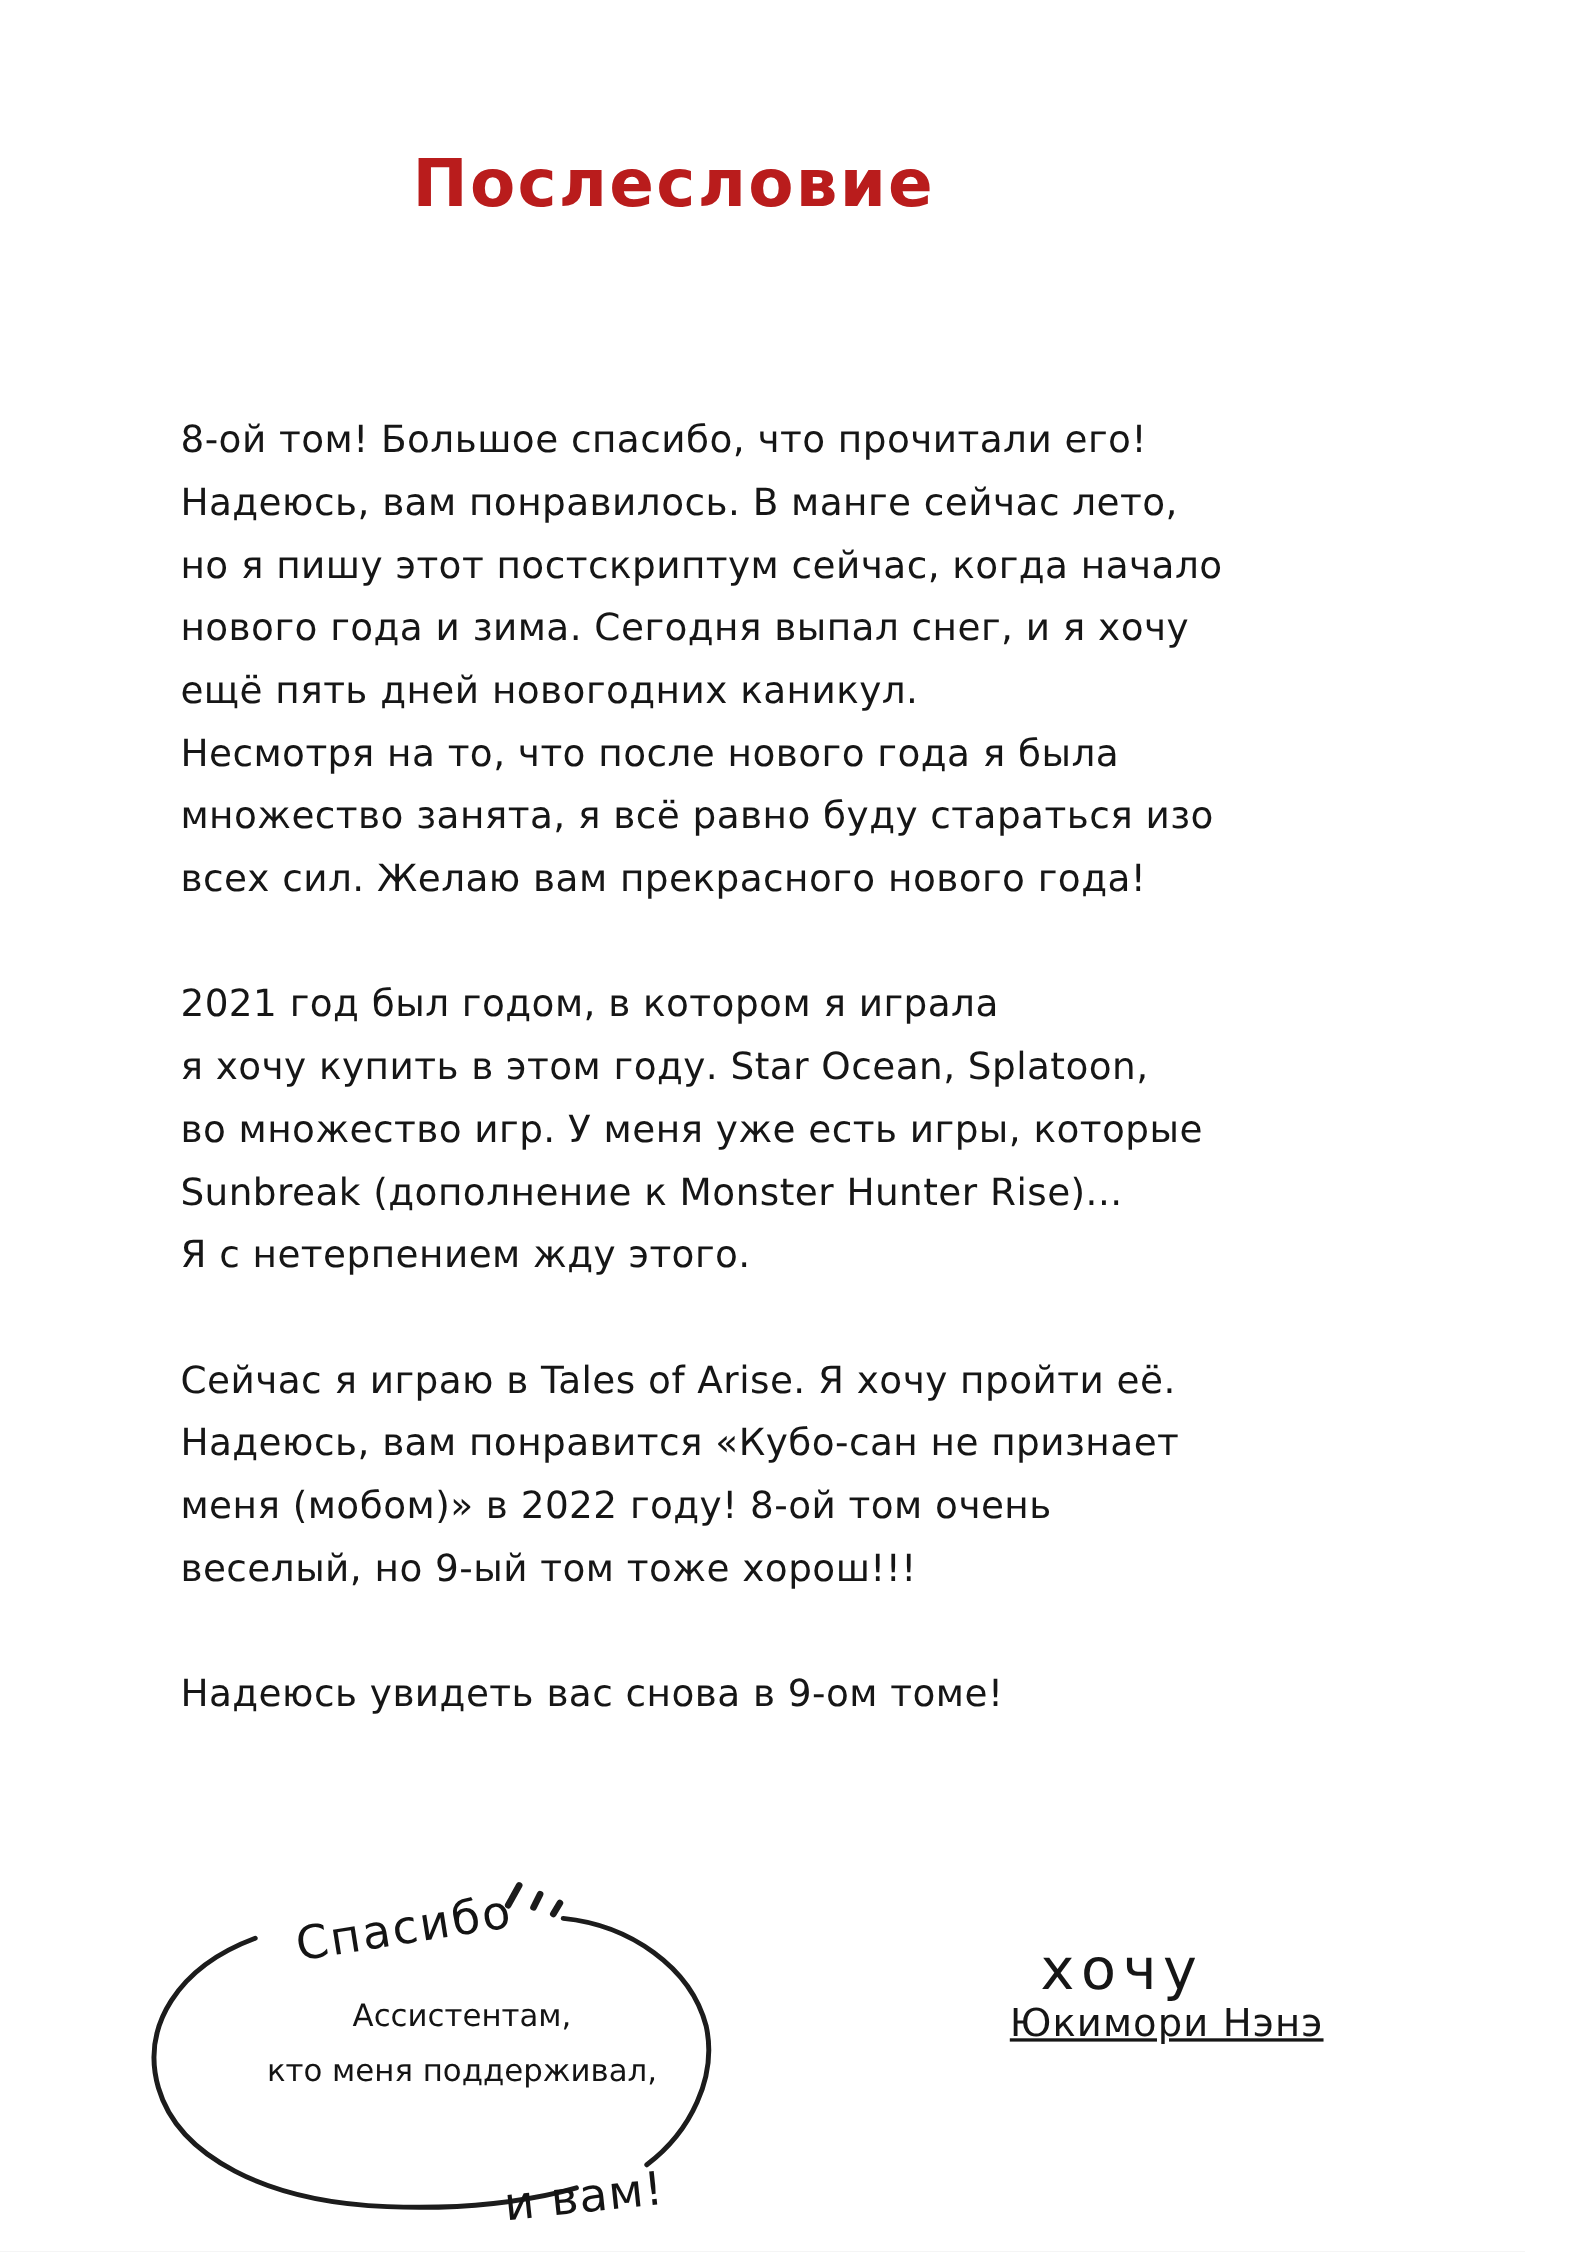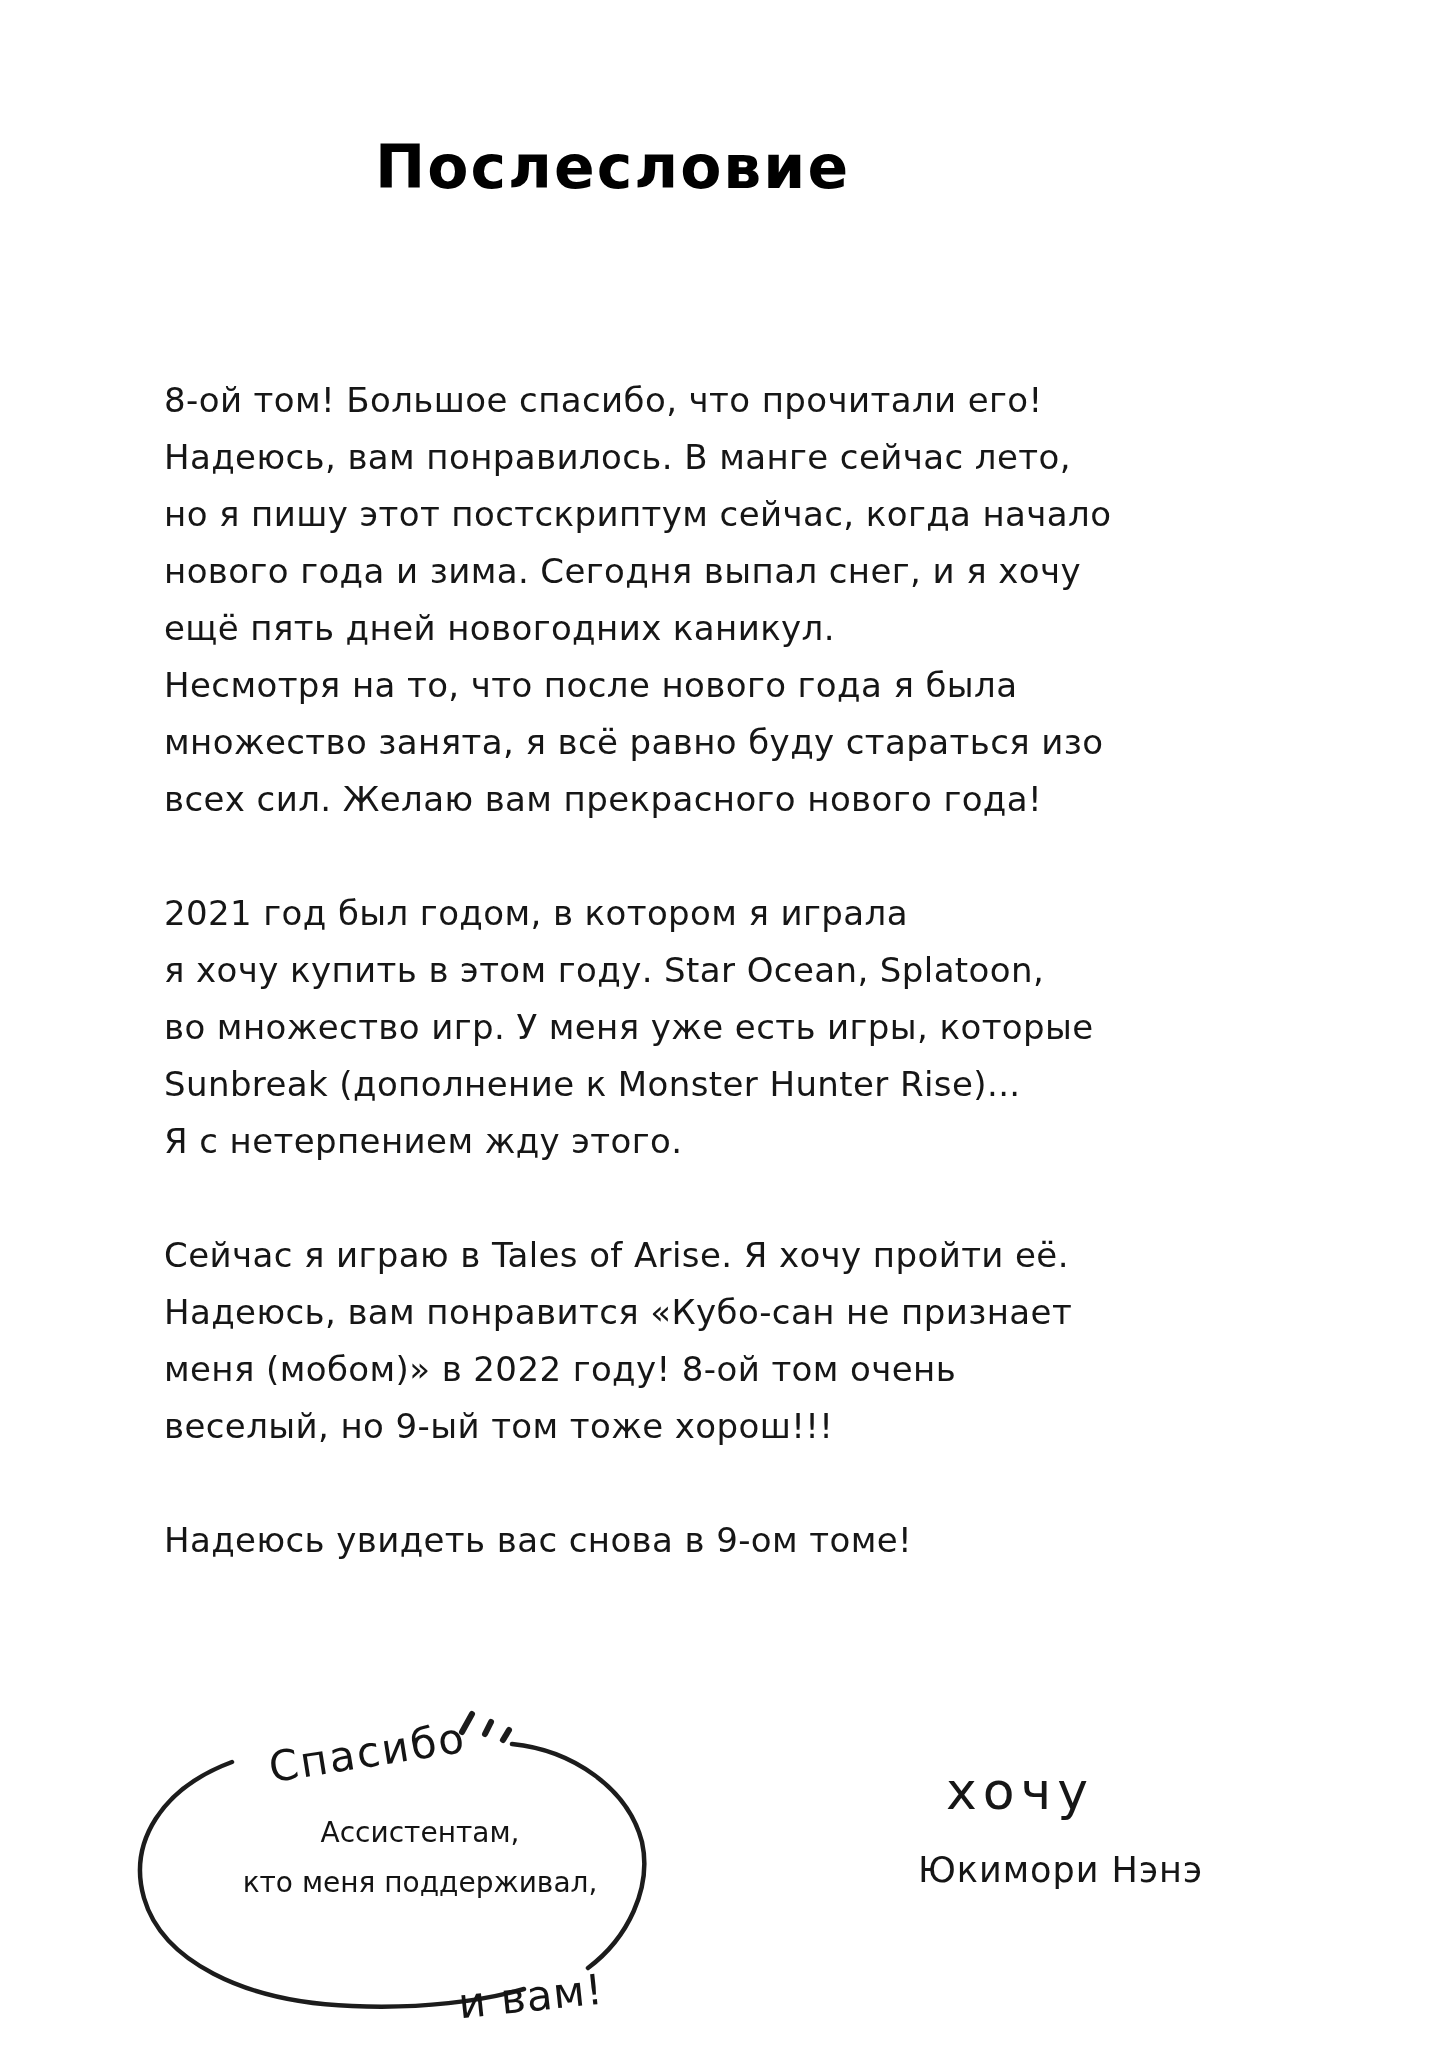--- a/index.html
+++ b/index.html
@@ -12,21 +12,21 @@
     font-family:"DejaVu Sans", sans-serif;
     overflow:hidden;
   }
   .title {
     position:absolute;
     left:375px; top:132px;
     margin:0;
     font-size:60px;
     font-weight:600;
     letter-spacing:2px;
-    color:#000000;
+    color:#b91c1c;
     text-align:center;
   }
   .body-text {
     position:absolute;
     left:150px; top:372px;
     width:960px;
     font-size:34px;
     line-height:57px;
     letter-spacing:0.4px;
     color:#161616;
@@ -76,23 +76,23 @@
     width:300px;
     color:#161616;
   }
   .sig-jp {
     margin-left:28px;
     font-size:52px;
     letter-spacing:6px;
     line-height:58px;
   }
   .sig-ru {
-    margin-top:30px;
     font-size:35px;
     letter-spacing:1px;
+    text-decoration:underline;
   }
 </style>
 </head>
 <body>
 
 <div class="page">
 
   <h1 class="title">Послесловие</h1>
 
   <div class="body-text">

